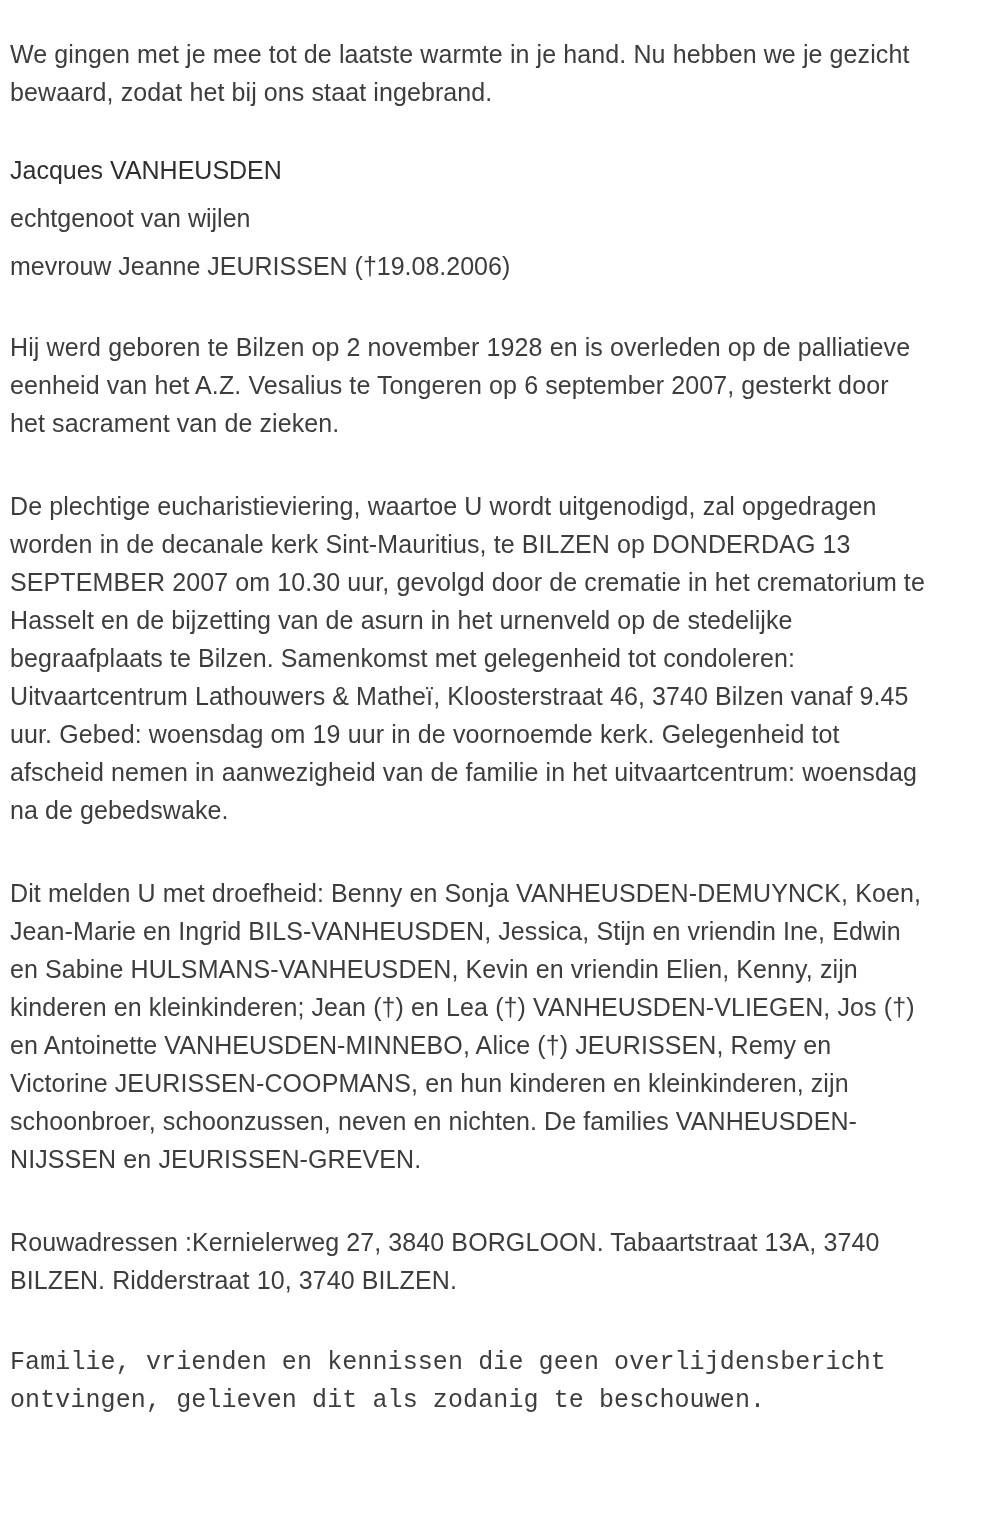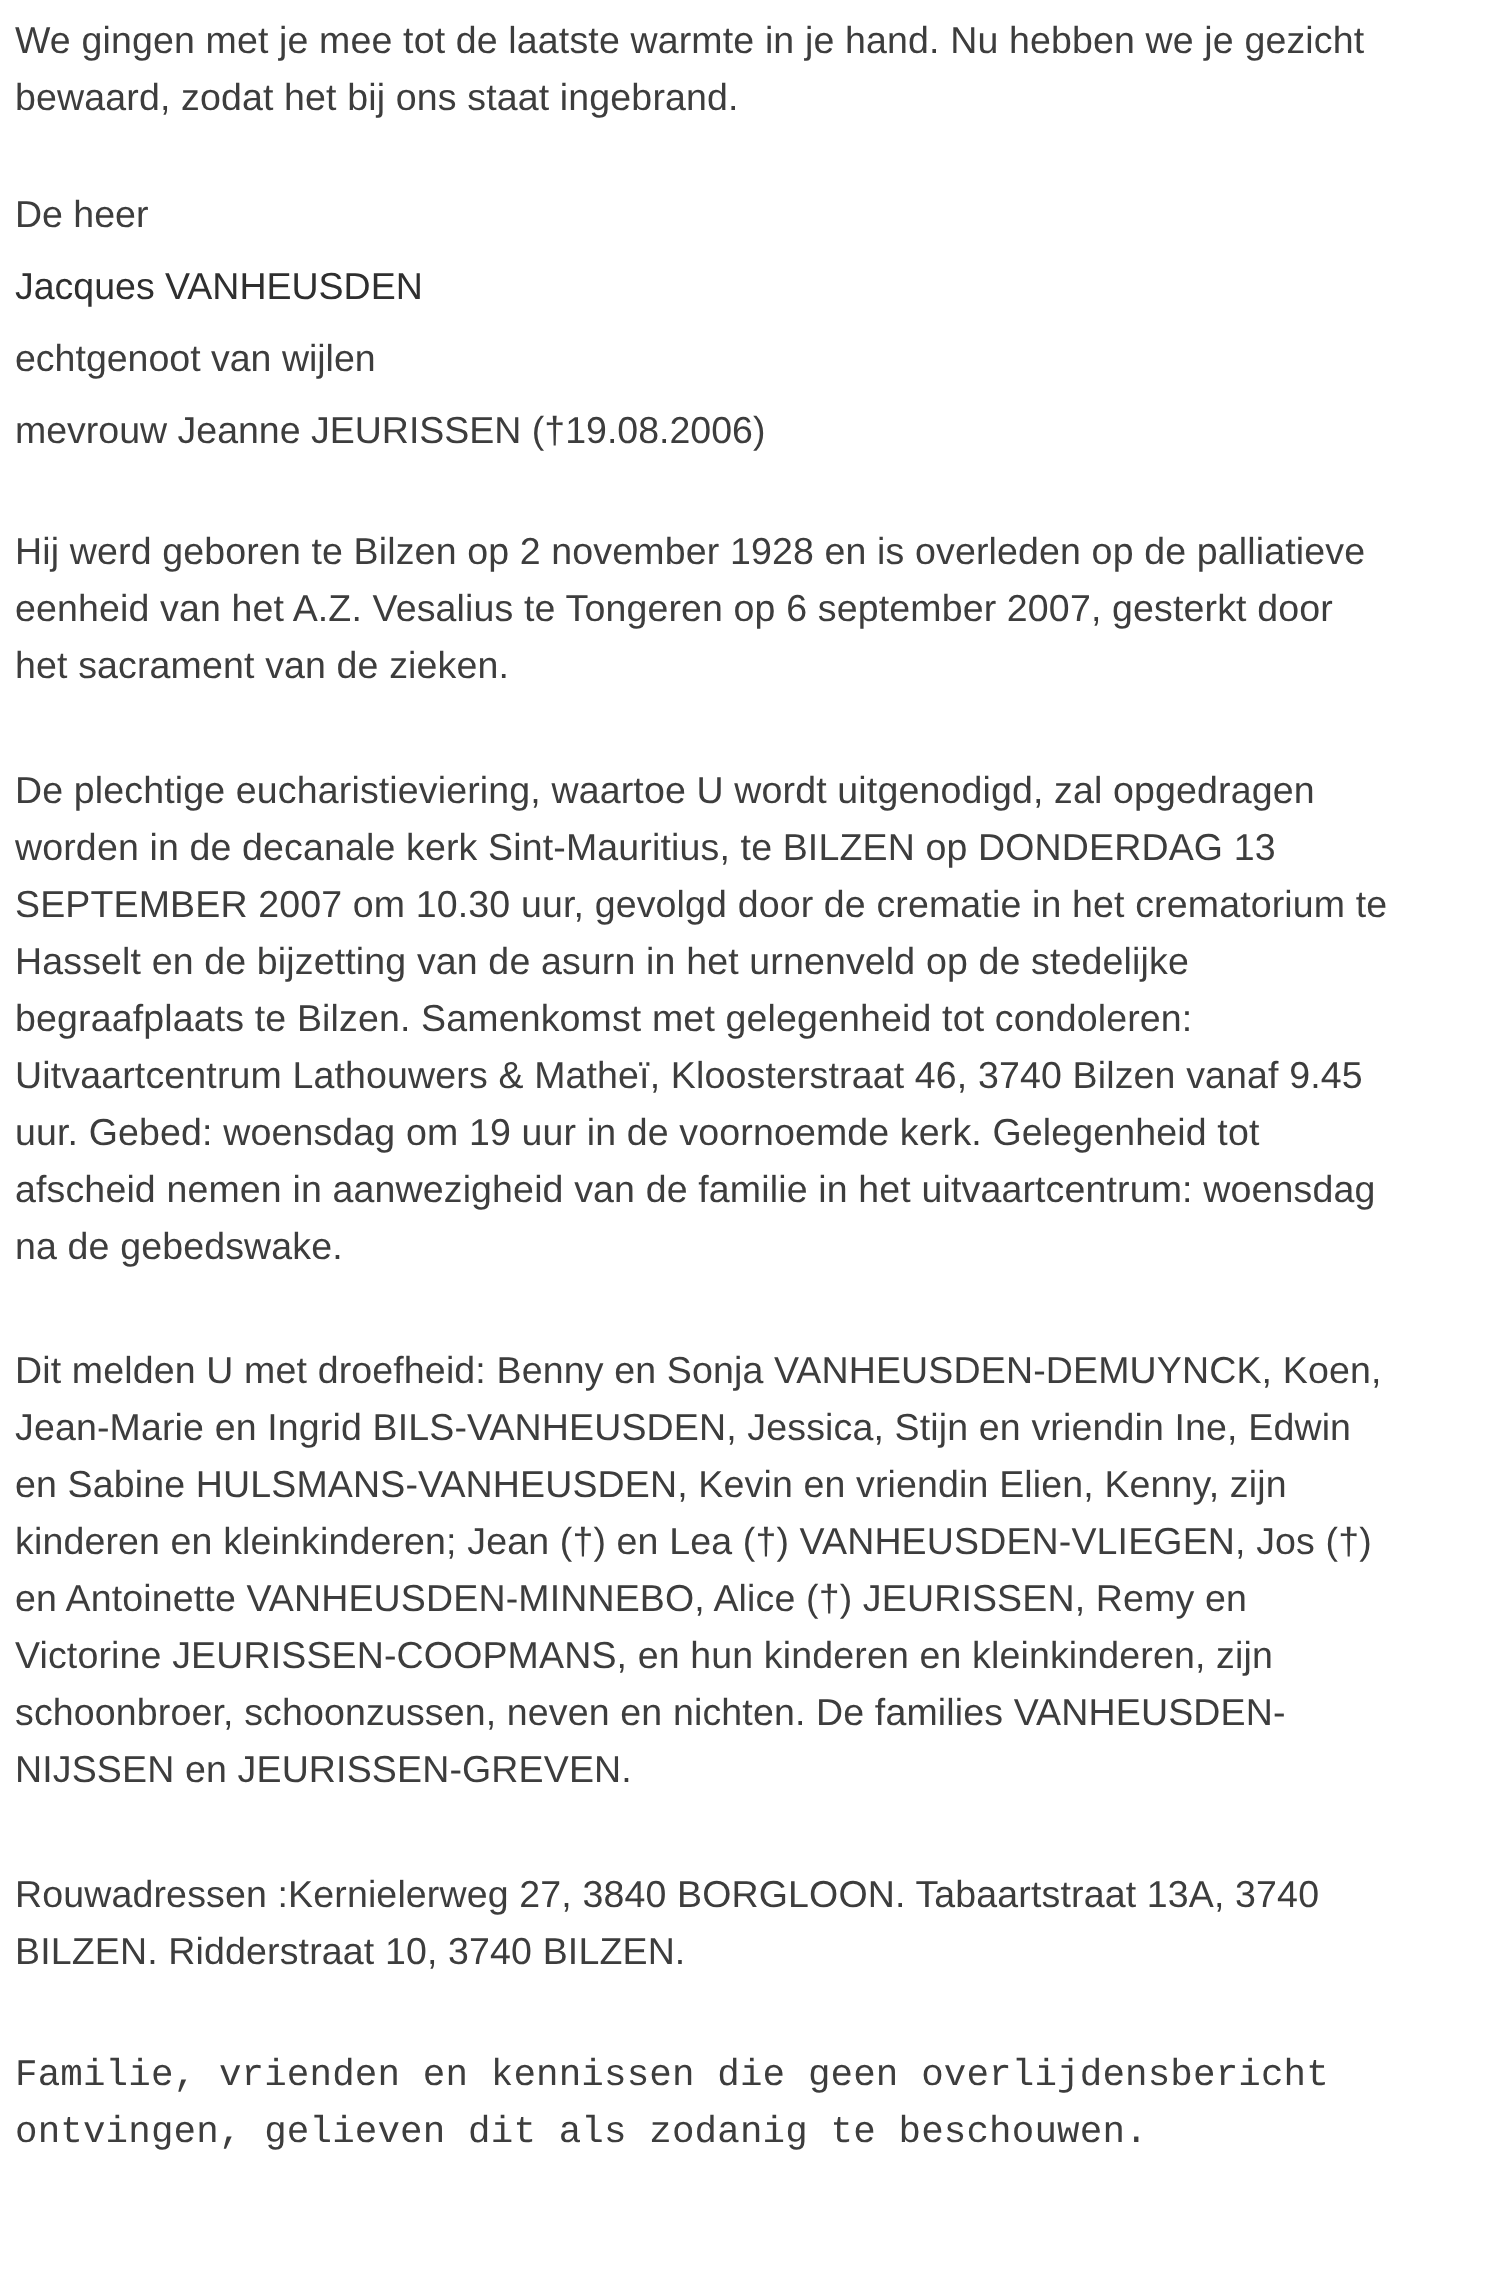--- a/index.html
+++ b/index.html
@@ -11,20 +11,21 @@
     body {
       width: 1000px;
       min-height: 1526px;
       font-family: "Liberation Sans", "DejaVu Sans", sans-serif;
       color: #3d3d3d;
       -webkit-font-smoothing: antialiased;
     }
     .page {
       padding: 8px 70px 20px 10px;
       max-width: 1000px;
+      margin-top: 27px;
     }
     .para {
       font-size: 25px;
       line-height: 38px;
       margin: 0 0 45px 0;
       max-width: 942px;
       font-weight: 400;
       letter-spacing: 0.1px;
     }
     .header-line {
@@ -46,21 +47,20 @@
     }
   </style>
 </head>
 <body>
 
 <div class="page">
 
   <p class="para">We gingen met je mee tot de laatste warmte in je hand. Nu hebben we je gezicht bewaard, zodat het bij ons staat ingebrand.</p>
 
   <div class="header-block">
-    <p class="header-line">De heer</p>
     <p class="header-line deceased-name">Jacques VANHEUSDEN</p>
     <p class="header-line">echtgenoot van wijlen</p>
     <p class="header-line">mevrouw Jeanne JEURISSEN (†19.08.2006)</p>
   </div>
 
   <p class="para">Hij werd geboren te Bilzen op 2 november 1928 en is overleden op de palliatieve eenheid van het A.Z. Vesalius te Tongeren op 6 september 2007, gesterkt door het sacrament van de zieken.</p>
 
   <p class="para">De plechtige eucharistieviering, waartoe U wordt uitgenodigd, zal opgedragen worden in de decanale kerk Sint-Mauritius, te BILZEN op DONDERDAG 13 SEPTEMBER 2007 om 10.30 uur, gevolgd door de crematie in het crematorium te Hasselt en de bijzetting van de asurn in het urnenveld op de stedelijke begraafplaats te Bilzen. Samenkomst met gelegenheid tot condoleren: Uitvaartcentrum Lathouwers &amp; Matheï, Kloosterstraat 46, 3740 Bilzen vanaf 9.45 uur. Gebed: woensdag om 19 uur in de voornoemde kerk. Gelegenheid tot afscheid nemen in aanwezigheid van de familie in het uitvaartcentrum: woensdag na de gebedswake.</p>
 
   <p class="para">Dit melden U met droefheid: Benny en Sonja VANHEUSDEN-DEMUYNCK, Koen, Jean-Marie en Ingrid BILS-VANHEUSDEN, Jessica, Stijn en vriendin Ine, Edwin en Sabine HULSMANS-VANHEUSDEN, Kevin en vriendin Elien, Kenny, zijn kinderen en kleinkinderen; Jean (†) en Lea (†) VANHEUSDEN-VLIEGEN, Jos (†) en Antoinette VANHEUSDEN-MINNEBO, Alice (†) JEURISSEN, Remy en Victorine JEURISSEN-COOPMANS, en hun kinderen en kleinkinderen, zijn schoonbroer, schoonzussen, neven en nichten. De families VANHEUSDEN-NIJSSEN en JEURISSEN-GREVEN.</p>

